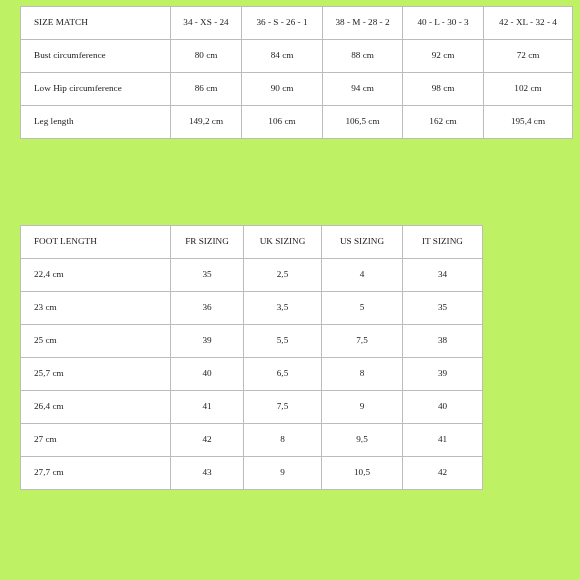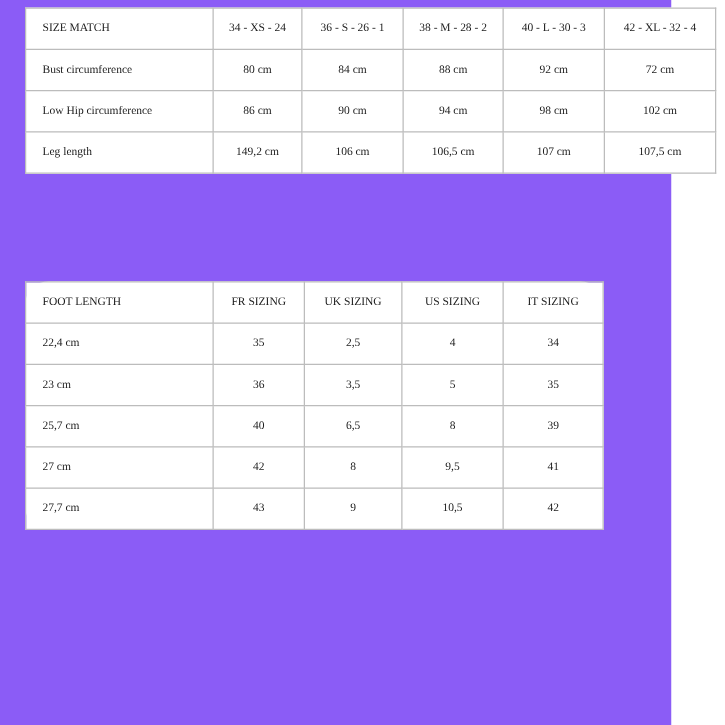--- a/index.html
+++ b/index.html
@@ -9,23 +9,23 @@
   }
   body {
     width: 580px;
     height: 580px;
     font-family: "Liberation Serif", serif;
     color: #1c1c1c;
     overflow: hidden;
   }
   .page {
     position: relative;
-    width: 537px;
+    width: 580px;
     height: 580px;
-    background: #8b5cf6;
+    background: #bef264;
   }
 
   table.size-table {
     position: absolute;
     border-collapse: collapse;
     background: #ffffff;
     table-layout: fixed;
   }
   table.size-table td,
   table.size-table th {
@@ -60,21 +60,20 @@
   #body-measurements-table col.c-v2 { width: 81px; }
   #body-measurements-table col.c-v3 { width: 80px; }
   #body-measurements-table col.c-v4 { width: 81px; }
   #body-measurements-table col.c-v5 { width: 89px; }
 
   
   #foot-sizing-table {
     left: 20px;
     top: 225px;
     width: 462px;
-    border-radius: 19px;
   }
   #foot-sizing-table col.c-label { width: 150px; }
   #foot-sizing-table col.c-fr { width: 73px; }
   #foot-sizing-table col.c-uk { width: 78px; }
   #foot-sizing-table col.c-us { width: 81px; }
   #foot-sizing-table col.c-it { width: 80px; }
 </style>
 </head>
 <body>
 
@@ -114,22 +113,22 @@
         <td class="value-cell">90 cm</td>
         <td class="value-cell">94 cm</td>
         <td class="value-cell">98 cm</td>
         <td class="value-cell">102 cm</td>
       </tr>
       <tr>
         <td class="label-cell">Leg length</td>
         <td class="value-cell">149,2 cm</td>
         <td class="value-cell">106 cm</td>
         <td class="value-cell">106,5 cm</td>
-        <td class="value-cell">107 cm</td>
-        <td class="value-cell">107,5 cm</td>
+        <td class="value-cell">162 cm</td>
+        <td class="value-cell">195,4 cm</td>
       </tr>
     </tbody>
   </table>
 
   <table class="size-table" id="foot-sizing-table">
     <colgroup>
       <col class="c-label">
         <col class="c-fr">
         <col class="c-uk">
       <col class="c-us">
@@ -153,27 +152,41 @@
         <td class="value-cell">34</td>
       </tr>
       <tr>
         <td class="label-cell">23 cm</td>
         <td class="value-cell">36</td>
         <td class="value-cell">3,5</td>
         <td class="value-cell">5</td>
         <td class="value-cell">35</td>
       </tr>
       <tr>
+        <td class="label-cell">25 cm</td>
+        <td class="value-cell">39</td>
+        <td class="value-cell">5,5</td>
+        <td class="value-cell">7,5</td>
+        <td class="value-cell">38</td>
+      </tr>
+      <tr>
         <td class="label-cell">25,7 cm</td>
         <td class="value-cell">40</td>
         <td class="value-cell">6,5</td>
         <td class="value-cell">8</td>
         <td class="value-cell">39</td>
       </tr>
       <tr>
+        <td class="label-cell">26,4 cm</td>
+        <td class="value-cell">41</td>
+        <td class="value-cell">7,5</td>
+        <td class="value-cell">9</td>
+        <td class="value-cell">40</td>
+      </tr>
+      <tr>
         <td class="label-cell">27 cm</td>
         <td class="value-cell">42</td>
         <td class="value-cell">8</td>
         <td class="value-cell">9,5</td>
         <td class="value-cell">41</td>
       </tr>
       <tr>
         <td class="label-cell">27,7 cm</td>
         <td class="value-cell">43</td>
         <td class="value-cell">9</td>

